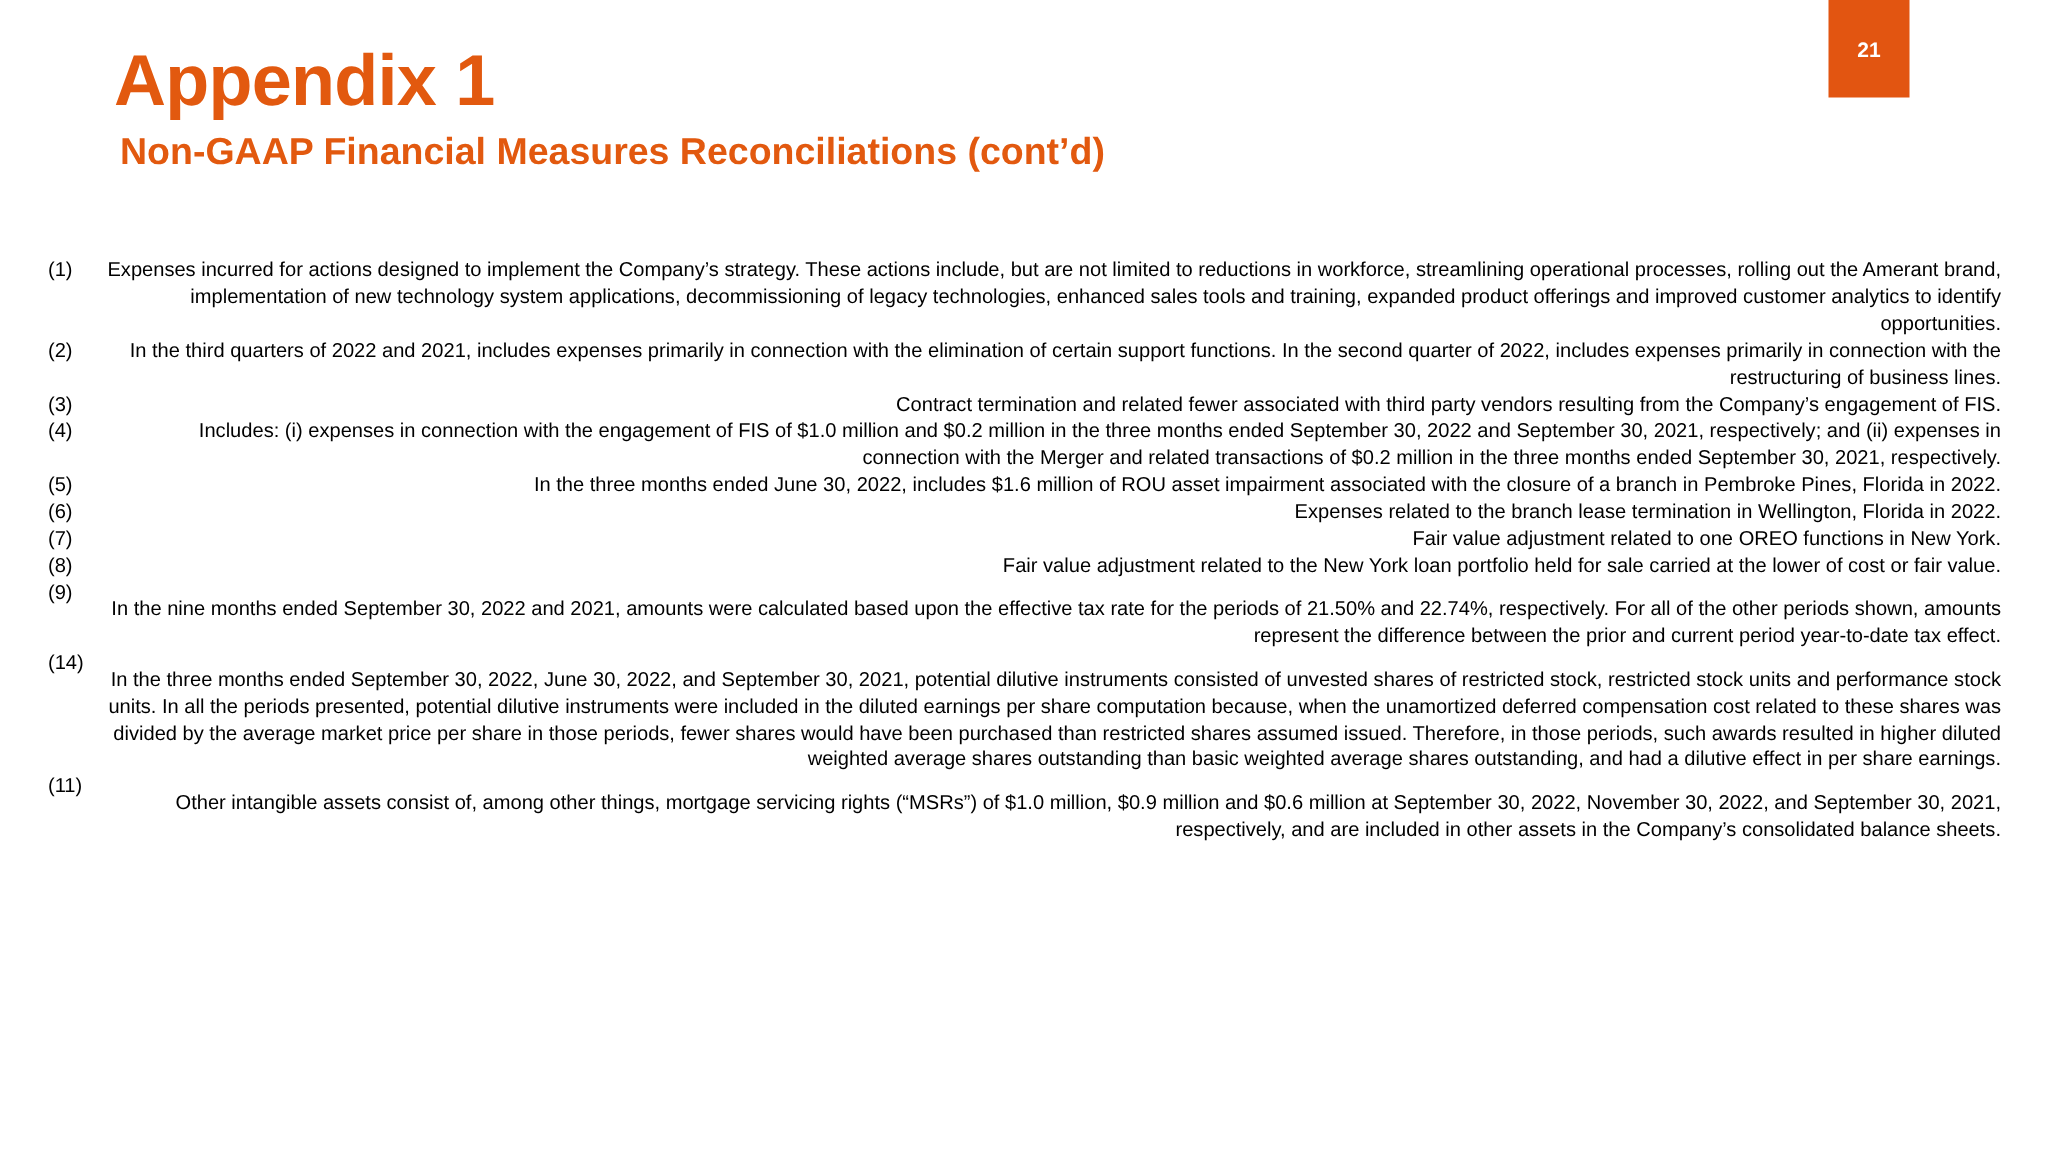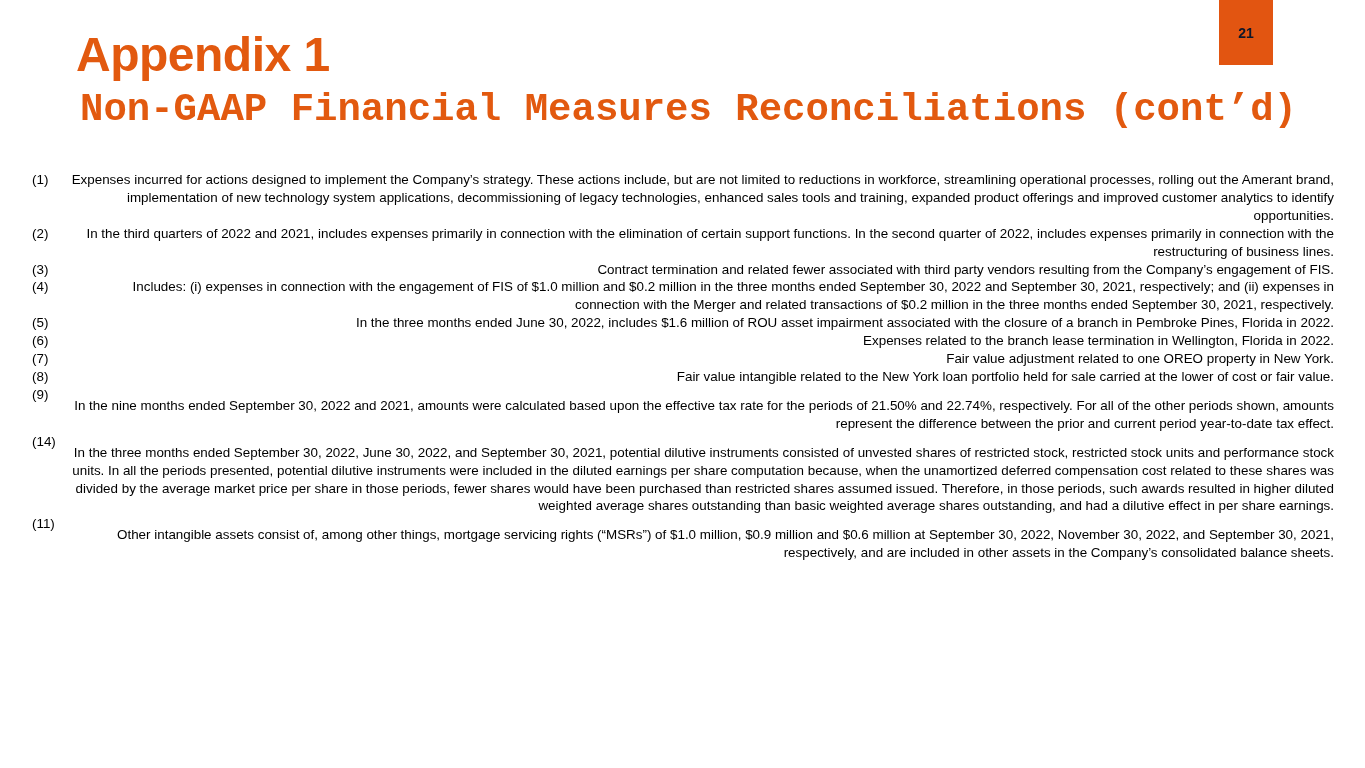--- a/index.html
+++ b/index.html
@@ -18,21 +18,21 @@
   }
 
   
   .page-badge {
     position: absolute;
     top: 0;
     left: 1219px;
     width: 54px;
     height: 65px;
     background: #e25511;
-    color: #0f172a;
+    color: #ffffff;
     font-size: 14px;
     font-weight: bold;
     display: flex;
     align-items: center;
     justify-content: center;
     letter-spacing: 0;
   }
 
   
   .title-block {
@@ -44,27 +44,26 @@
   .title-main {
     font-size: 48px;
     font-weight: bold;
     color: #e2590f;
     line-height: 1.08;
     letter-spacing: -0.5px;
     margin: 0;
     white-space: nowrap;
   }
   .title-sub {
-    font-size: 39px;
+    font-size: 25px;
     font-weight: bold;
     color: #e2590f;
     line-height: 1.18;
     margin: 6px 0 0 4px;
     white-space: nowrap;
-    font-family: Liberation Mono, monospace;
   }
 
   
   .notes {
     position: absolute;
     top: 171px;
     left: 32px;
     width: 1302px;
   }
   .note {
@@ -121,25 +120,25 @@
     <div class="note indent-wide">
       <span class="note-marker wide">(5)</span>
       <span class="note-body">In the three months ended June 30, 2022, includes $1.6 million of ROU asset impairment associated with the closure of a branch in Pembroke Pines, Florida in 2022.</span>
     </div>
     <div class="note indent-wide">
       <span class="note-marker wide">(6)</span>
       <span class="note-body">Expenses related to the branch lease termination in Wellington, Florida in 2022.</span>
     </div>
     <div class="note indent-wide">
       <span class="note-marker wide">(7)</span>
-      <span class="note-body">Fair value adjustment related to one OREO property in New York.</span>
+      <span class="note-body">Fair value adjustment related to one OREO functions in New York.</span>
     </div>
     <div class="note indent-wide">
       <span class="note-marker wide">(8)</span>
-      <span class="note-body">Fair value intangible related to the New York loan portfolio held for sale carried at the lower of cost or fair value.</span>
+      <span class="note-body">Fair value adjustment related to the New York loan portfolio held for sale carried at the lower of cost or fair value.</span>
     </div>
     <div class="note indent-tight">
       <span class="note-marker tight">(9)</span>
       <span class="note-body">In the nine months ended September 30, 2022 and 2021, amounts were calculated based upon the effective tax rate for the periods of 21.50% and 22.74%, respectively. For all of the other periods shown, amounts represent the difference between the prior and current period year-to-date tax effect.</span>
     </div>
     <div class="note indent-tight">
       <span class="note-marker tight">(14)</span>
       <span class="note-body">In the three months ended September 30, 2022, June 30, 2022, and September 30, 2021, potential dilutive instruments consisted of unvested shares of restricted stock, restricted stock units and performance stock units. In all the periods presented, potential dilutive instruments were included in the diluted earnings per share computation because, when the unamortized deferred compensation cost related to these shares was divided by the average market price per share in those periods, fewer shares would have been purchased than restricted shares assumed issued. Therefore, in those periods, such awards resulted in higher diluted weighted average shares outstanding than basic weighted average shares outstanding, and had a dilutive effect in per share earnings.</span>
     </div>
     <div class="note indent-tight">

